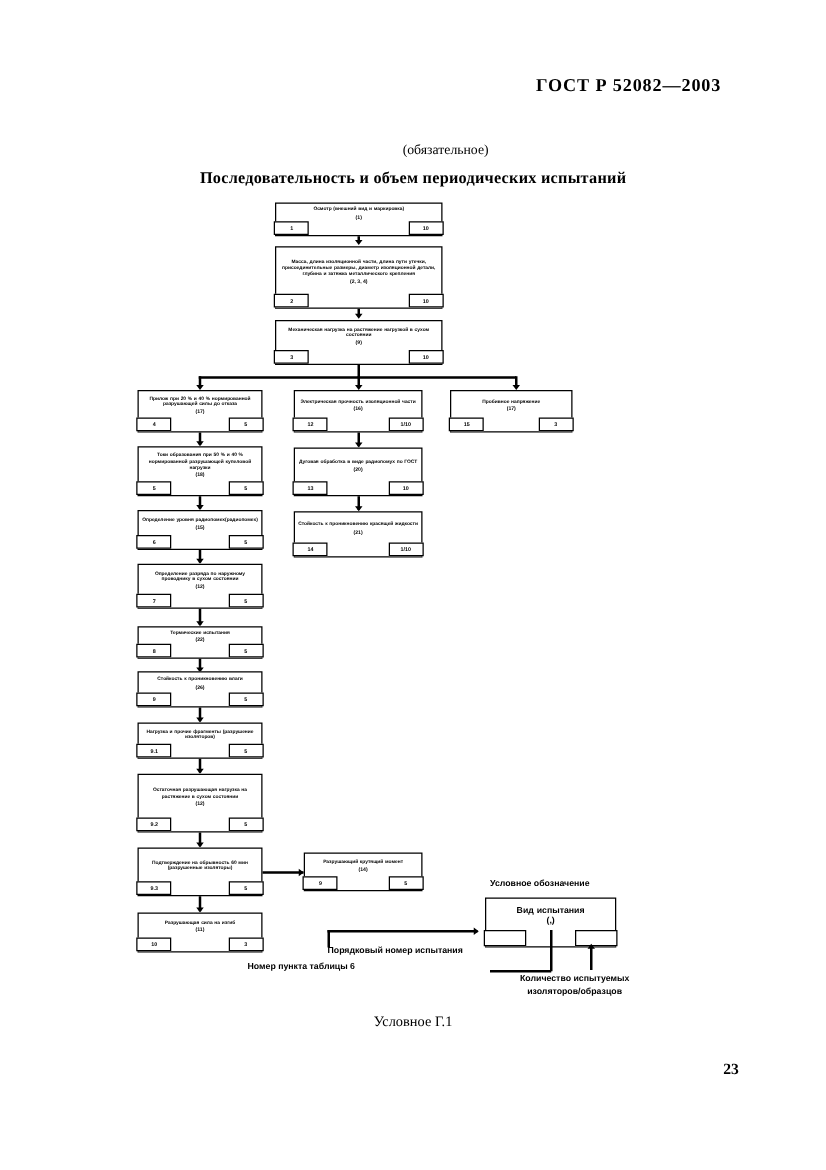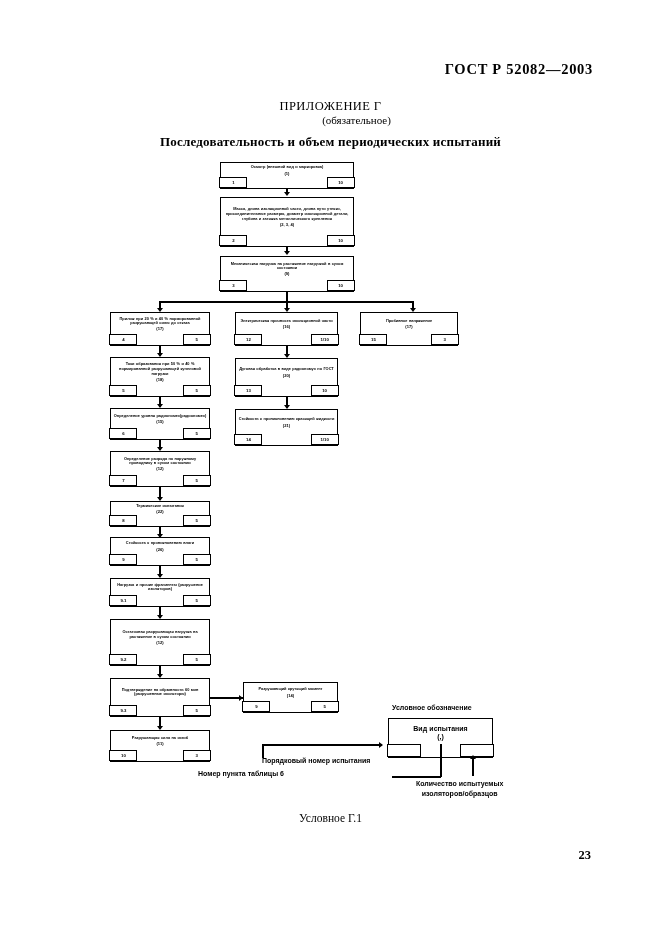--- a/index.html
+++ b/index.html
@@ -18,21 +18,21 @@
 
   .page {
     position: absolute;
     inset: 0;
   }
 
   
   .doc-header {
     position: absolute;
     top: 61px;
-    right: 68px;
+    right: 84px;
     font-family: "Liberation Serif", serif;
     font-weight: bold;
     font-size: 14.5px;
     letter-spacing: 0.7px;
     white-space: nowrap;
     margin-left: 42px;
   }
 
   
   .appendix-title {
@@ -235,21 +235,20 @@
     font-weight: bold;
   }
 </style>
 </head>
 <body>
 
 <div class="page">
 
   <div class="doc-header">ГОСТ Р 52082—2003</div>
 
-  <div class="appendix-title">ПРИЛОЖЕНИЕ Г</div>
   <div class="appendix-sub">(обязательное)</div>
   <div class="section-title">Последовательность и объем периодических испытаний</div>
 
   <div class="flow">
 
     <div class="node" style="left:220px; top:162px; width:134px; height:27px;">
       <div class="node-body">
         <div class="node-text">Осмотр (внешний вид и маркировка)</div>
         <div class="node-ref">(1)</div>
       </div>

